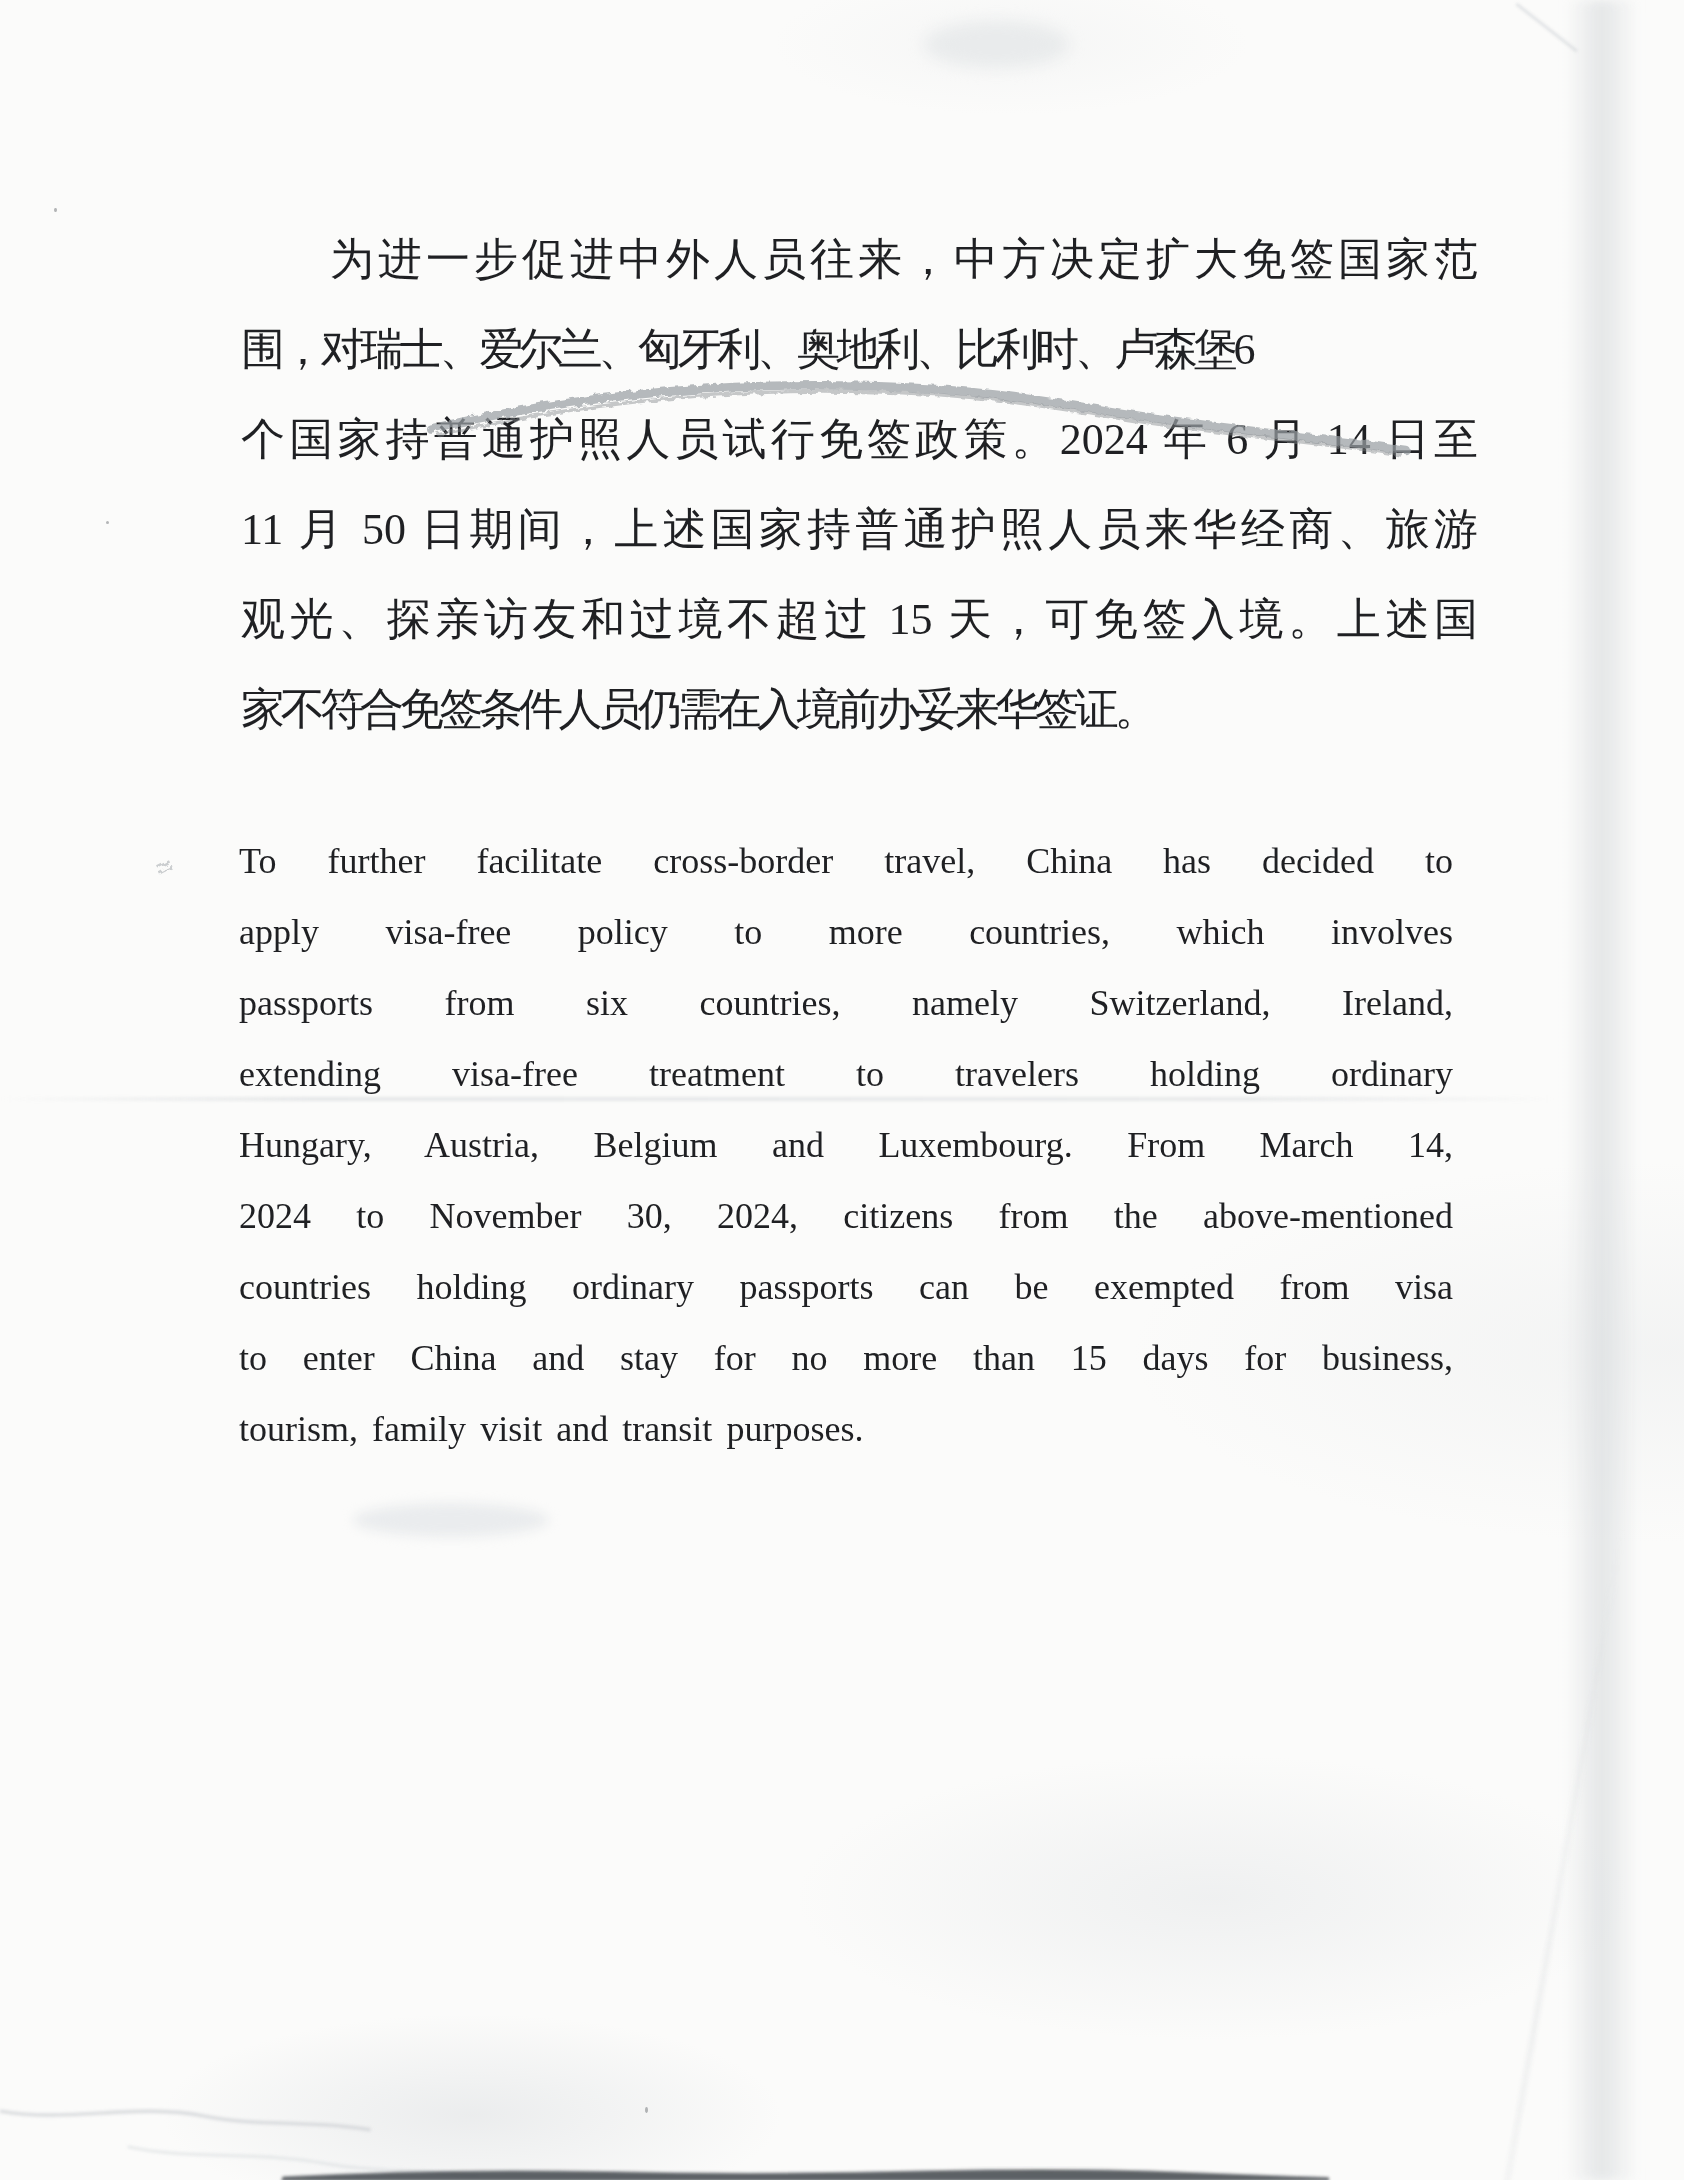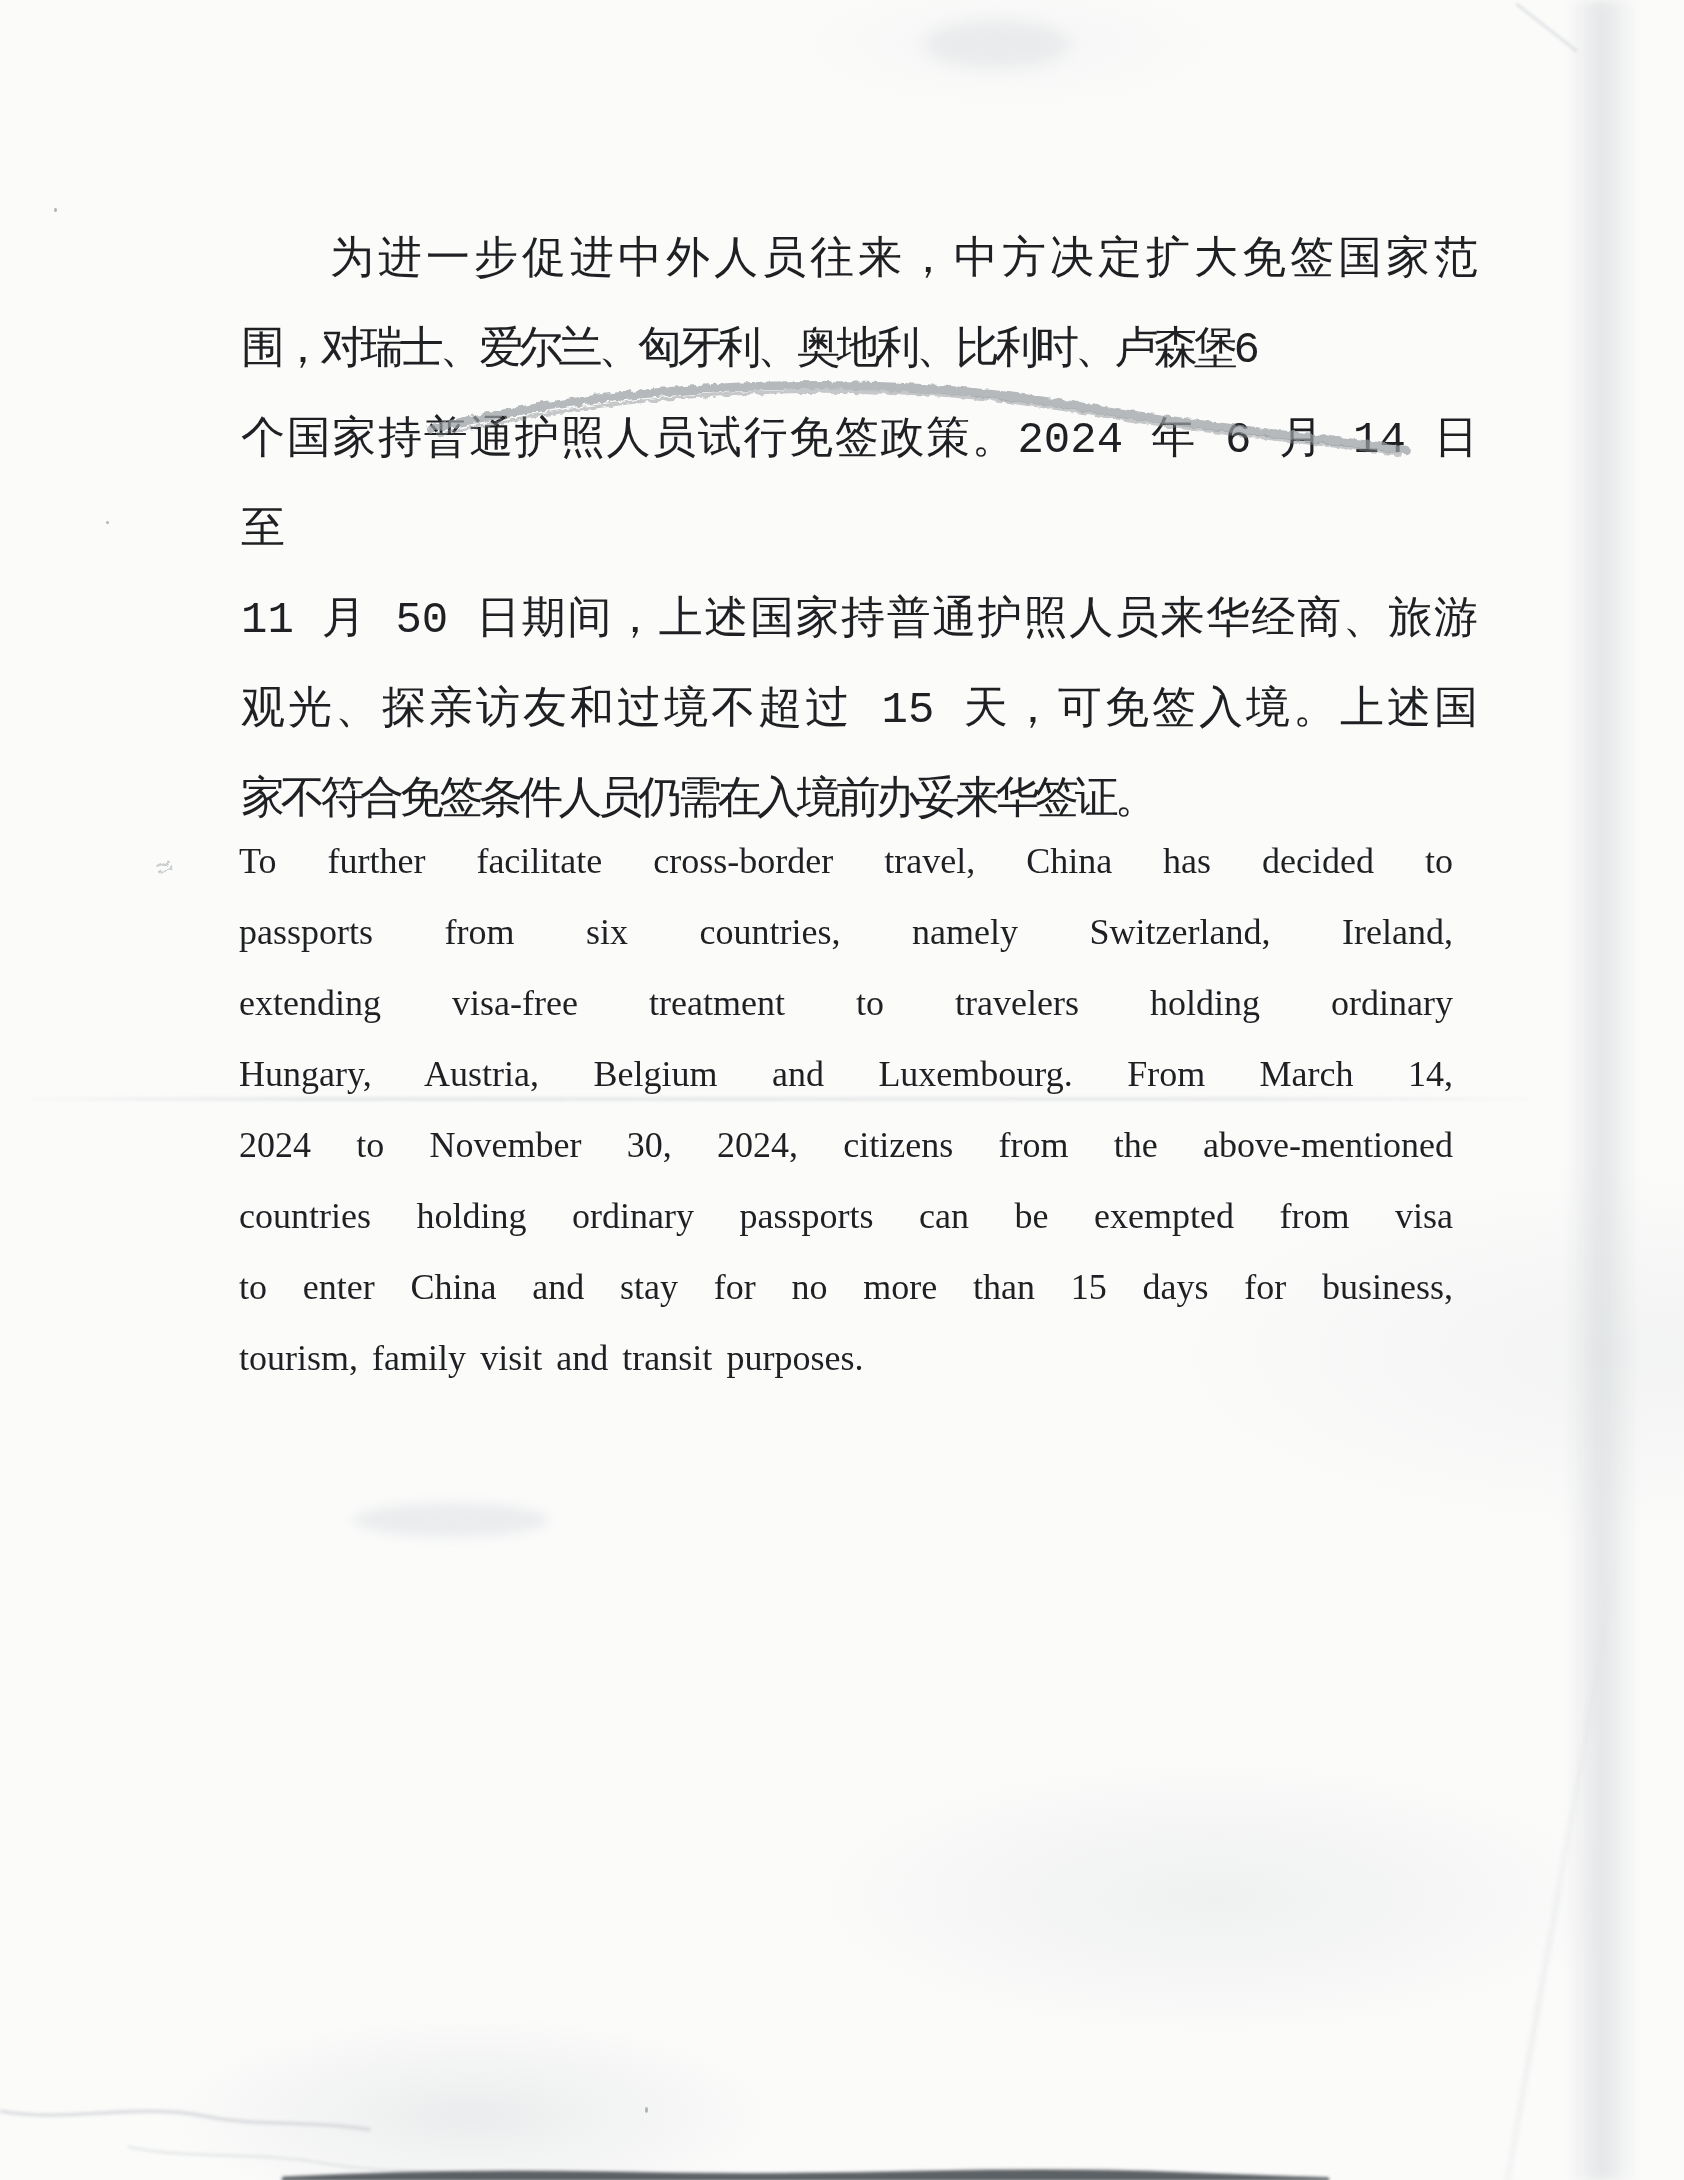--- a/index.html
+++ b/index.html
@@ -20,21 +20,21 @@
       radial-gradient(443px 145px at 28% 97%, rgba(198,203,208,.30), transparent 70%),
       radial-gradient(767px 273px at 99% 62%, rgba(213,216,219,.22), transparent 70%),
       radial-gradient(341px 102px at 60% 2%,  rgba(220,223,226,.18), transparent 70%),
       var(--paper);
   }
   
   .cn-block{
     position:absolute;left:241px;top:215px;width:1237px;
     font-size:44px;line-height:90px;letter-spacing:-4.3px;
     color:var(--ink);
-    font-family:Liberation Mono, monospace;
+    font-family:Liberation Serif, serif;
   }
   .cn-line{white-space:nowrap;}
   .cn-line.jl{white-space:normal;text-align:justify;text-align-last:justify;letter-spacing:0;}
   .cn-line.indent{text-indent:89px;}
   .en-block{
     position:absolute;left:239px;top:826px;width:1214px;
     font-size:36px;line-height:71px;word-spacing:5.1px;
     color:var(--ink);
     font-family:"Liberation Serif",serif;
   }
@@ -80,20 +80,21 @@
     <div class="cn-line jl indent">为进一步促进中外人员往来，中方决定扩大免签国家范</div>
     <div class="cn-line">围，对瑞士、爱尔兰、匈牙利、奥地利、比利时、卢森堡6</div>
     <div class="cn-line jl">个国家持普通护照人员试行免签政策。2024 年 6 月 14 日至</div>
     <div class="cn-line jl">11 月 50 日期间，上述国家持普通护照人员来华经商、旅游</div>
     <div class="cn-line jl">观光、探亲访友和过境不超过 15 天，可免签入境。上述国</div>
     <div class="cn-line">家不符合免签条件人员仍需在入境前办妥来华签证。</div>
   </div>
 
   <div class="en-block">
     <div class="en-line jl">To further facilitate cross-border travel, China has decided to</div>
+    <div class="en-line jl">apply visa-free policy to more countries, which involves</div>
     <div class="en-line jl">passports from six countries, namely Switzerland, Ireland,</div>
     <div class="en-line jl">extending visa-free treatment to travelers holding ordinary</div>
     <div class="en-line jl">Hungary, Austria, Belgium and Luxembourg. From March 14,</div>
     <div class="en-line jl">2024 to November 30, 2024, citizens from the above-mentioned</div>
     <div class="en-line jl">countries holding ordinary passports can be exempted from visa</div>
     <div class="en-line jl">to enter China and stay for no more than 15 days for business,</div>
     <div class="en-line">tourism, family visit and transit purposes.</div>
   </div>
 
   <svg class="overlay" viewBox="0 0 1978 2560" xmlns="http://www.w3.org/2000/svg">

